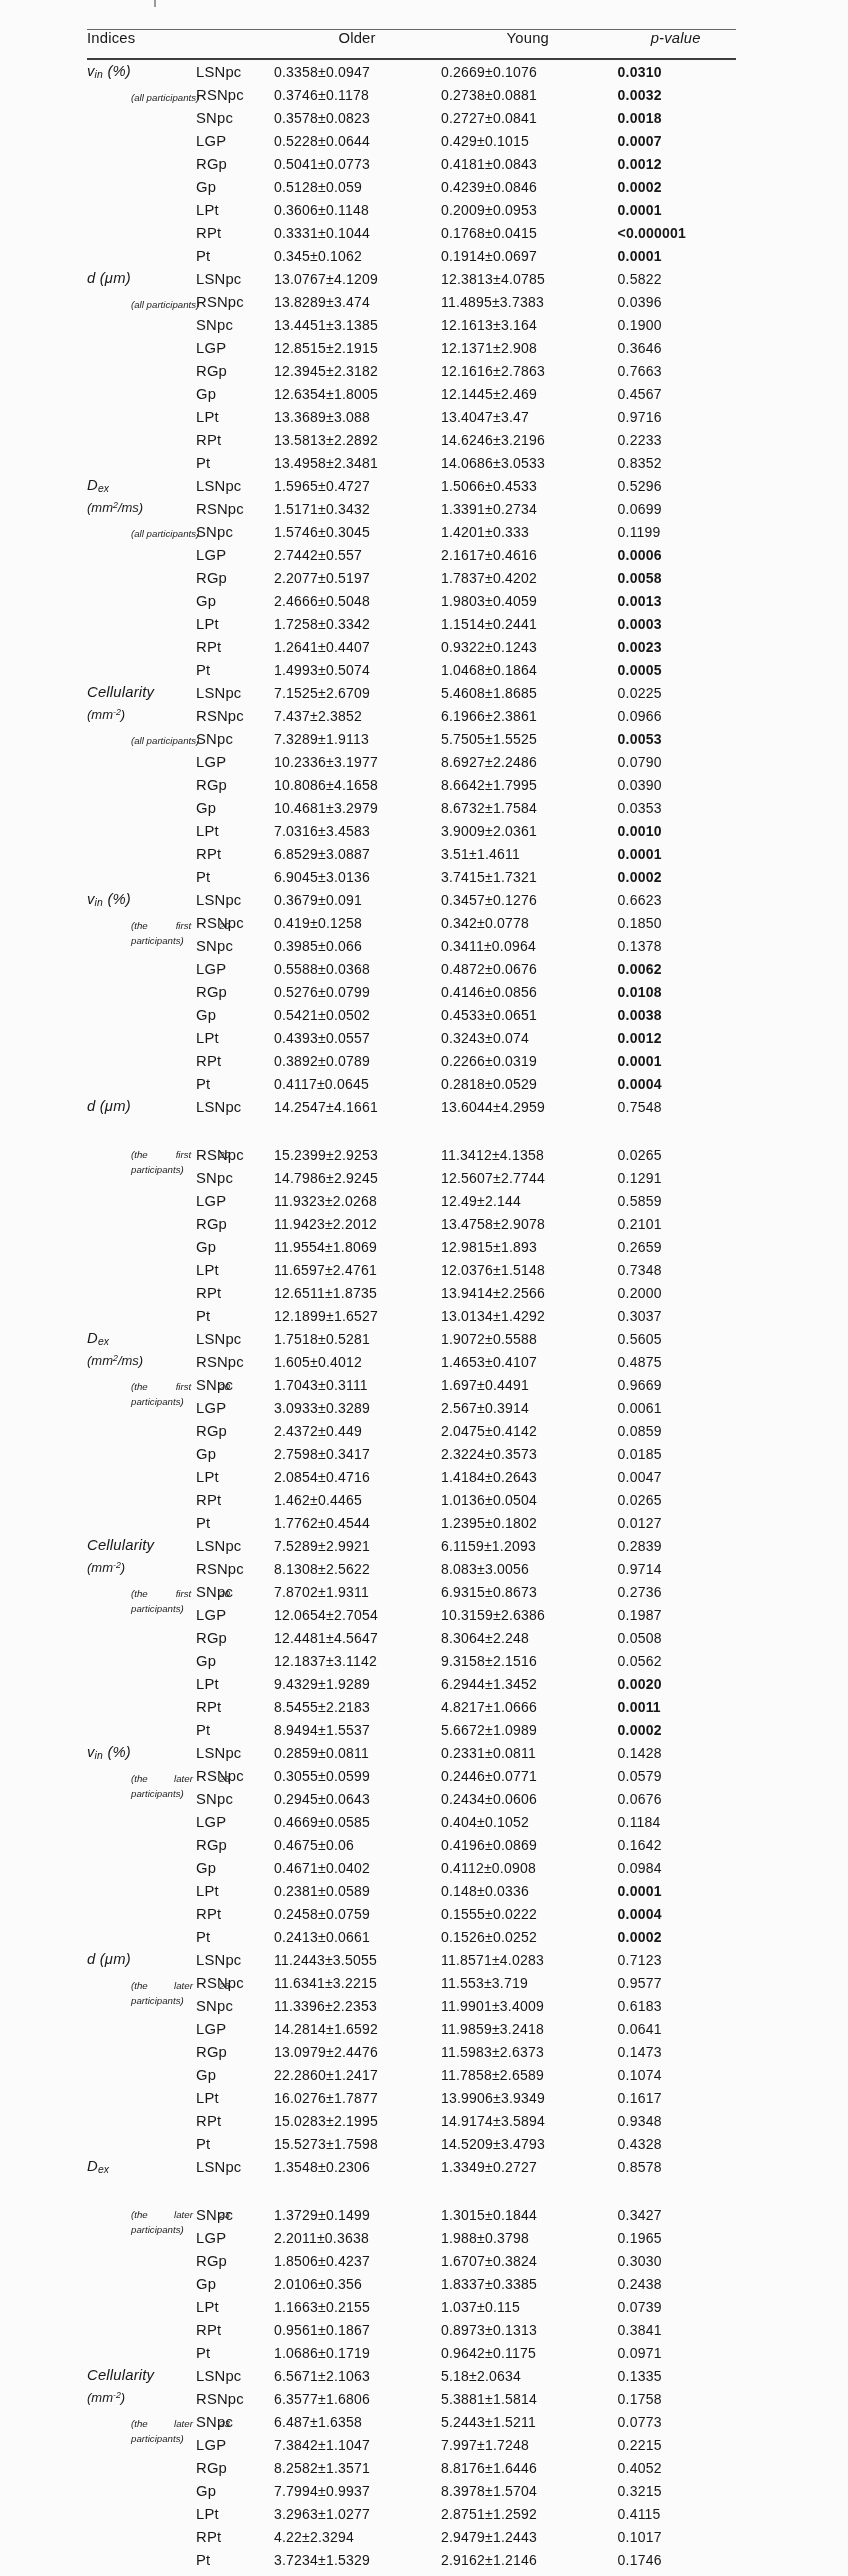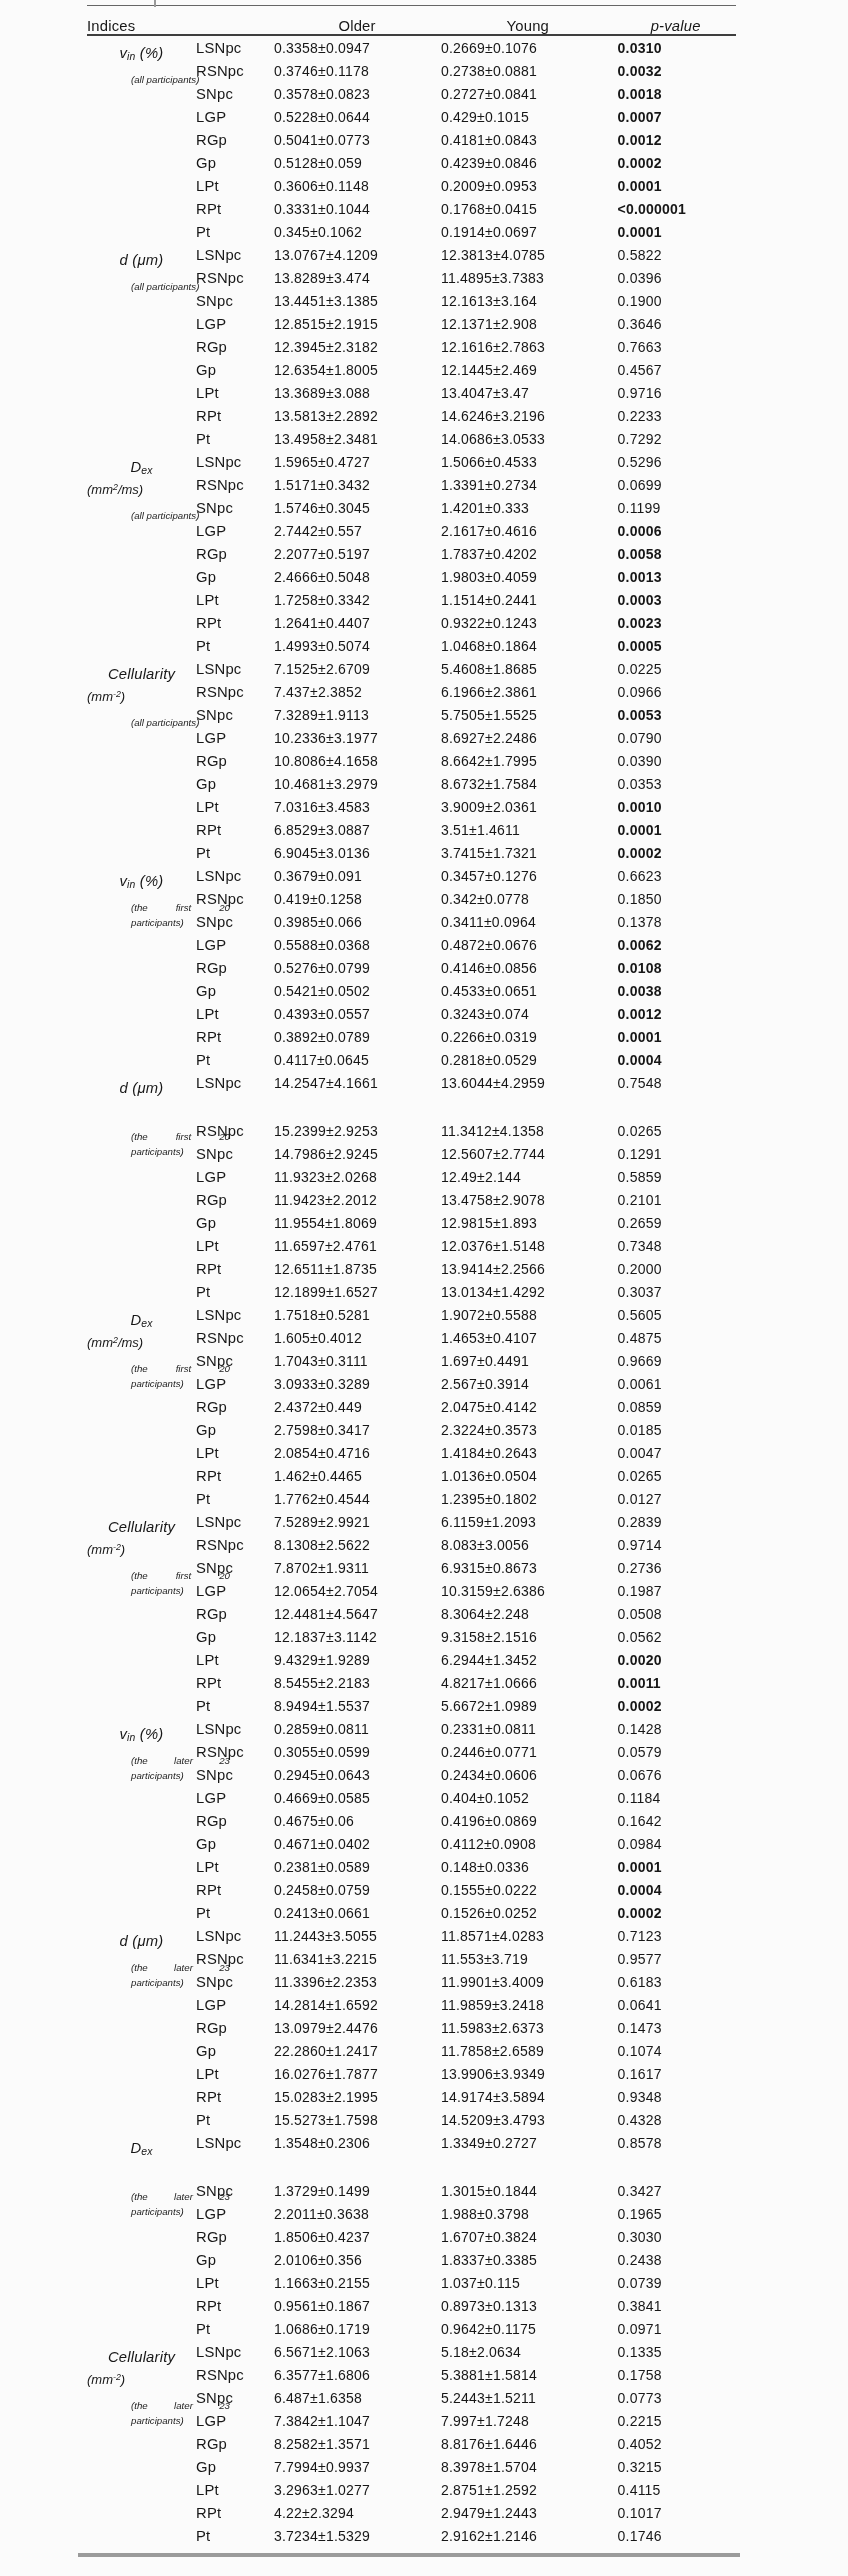--- a/index.html
+++ b/index.html
@@ -4,32 +4,32 @@
 <style>
   html,body{margin:0;padding:0;}
   body{
     width:848px;height:2576px;background:#fbfbfb;
     font-family:"Liberation Sans", sans-serif;color:#171717;
     -webkit-font-smoothing:antialiased;
   }
   .page{position:relative;padding:5.4px 0 0 87px;}
   .artifact{position:absolute;left:154px;top:0;width:2.3px;height:7px;background:#9a9a9a;}
   .tbl{width:649px;}
-  .thead{display:flex;align-items:flex-end;height:28px;
-    border-top:1.6px solid #666;border-bottom:2.3px solid #3e3e3e;}
+  .thead{display:flex;align-items:flex-start;height:28px;
+    border-top:1.6px solid #666;border-bottom:2.3px solid #3e3e3e;margin-top:24px;}
   .th{font-size:14.8px;letter-spacing:0.2px;}
   .c1{width:109px;}
   .c2{width:78px;}
   .c3{width:167px;text-align:center;}
   .c4{width:175px;text-align:center;}
   .c5{width:121px;text-align:center;}
   .th-p{font-style:italic;}
   .section{display:flex;}
   .sec-label{width:109px;box-sizing:border-box;padding-top:1.6px;}
-  .idx-main{font-size:14.8px;font-style:italic;letter-spacing:0.2px;margin-top:7px;text-align:center;}
+  .idx-main{font-size:14.8px;font-style:italic;letter-spacing:0.2px;margin-top:1px;}
   .idx-unit{font-size:13px;font-style:italic;margin-top:7px;}
   .idx-sub{font-size:9.7px;font-style:italic;margin-top:11px;width:99px;
     text-align:justify;line-height:1.55;color:#222;margin-left:44px;}
   .idx-sub.after-gap{margin-top:33px;}
   sub{font-size:.7em;vertical-align:-0.18em;line-height:0;}
   sup{font-size:.68em;vertical-align:.45em;line-height:0;}
   .rows{width:541px;}
   .row{display:flex;align-items:center;height:23px;}
   .row.gap-before{margin-top:25px;}
   .cell{white-space:nowrap;}
@@ -167,21 +167,21 @@
             <div class="row">
               <div class="cell r-region">RPt</div>
               <div class="cell r-older">13.5813±2.2892</div>
               <div class="cell r-young">14.6246±3.2196</div>
               <div class="cell r-p">0.2233</div>
             </div>
             <div class="row">
               <div class="cell r-region">Pt</div>
               <div class="cell r-older">13.4958±2.3481</div>
               <div class="cell r-young">14.0686±3.0533</div>
-              <div class="cell r-p">0.7292</div>
+              <div class="cell r-p">0.8352</div>
             </div>
           </div>
         </div>
         <div class="section">
           <div class="sec-label">
             <div class="idx-main">D<sub>ex</sub></div>
             <div class="idx-unit">(mm<sup>2</sup>/ms)</div>
             <div class="idx-sub">(all participants)</div>
           </div>
           <div class="rows">

